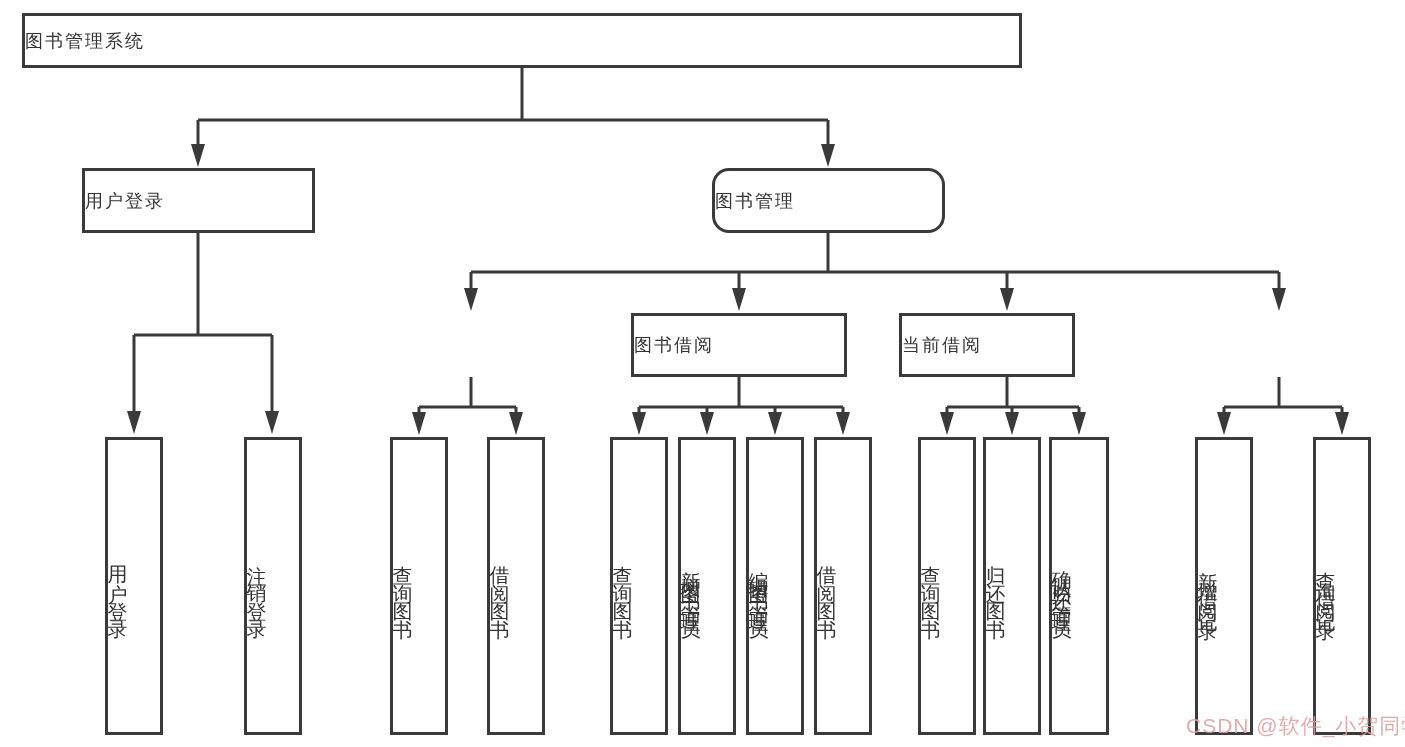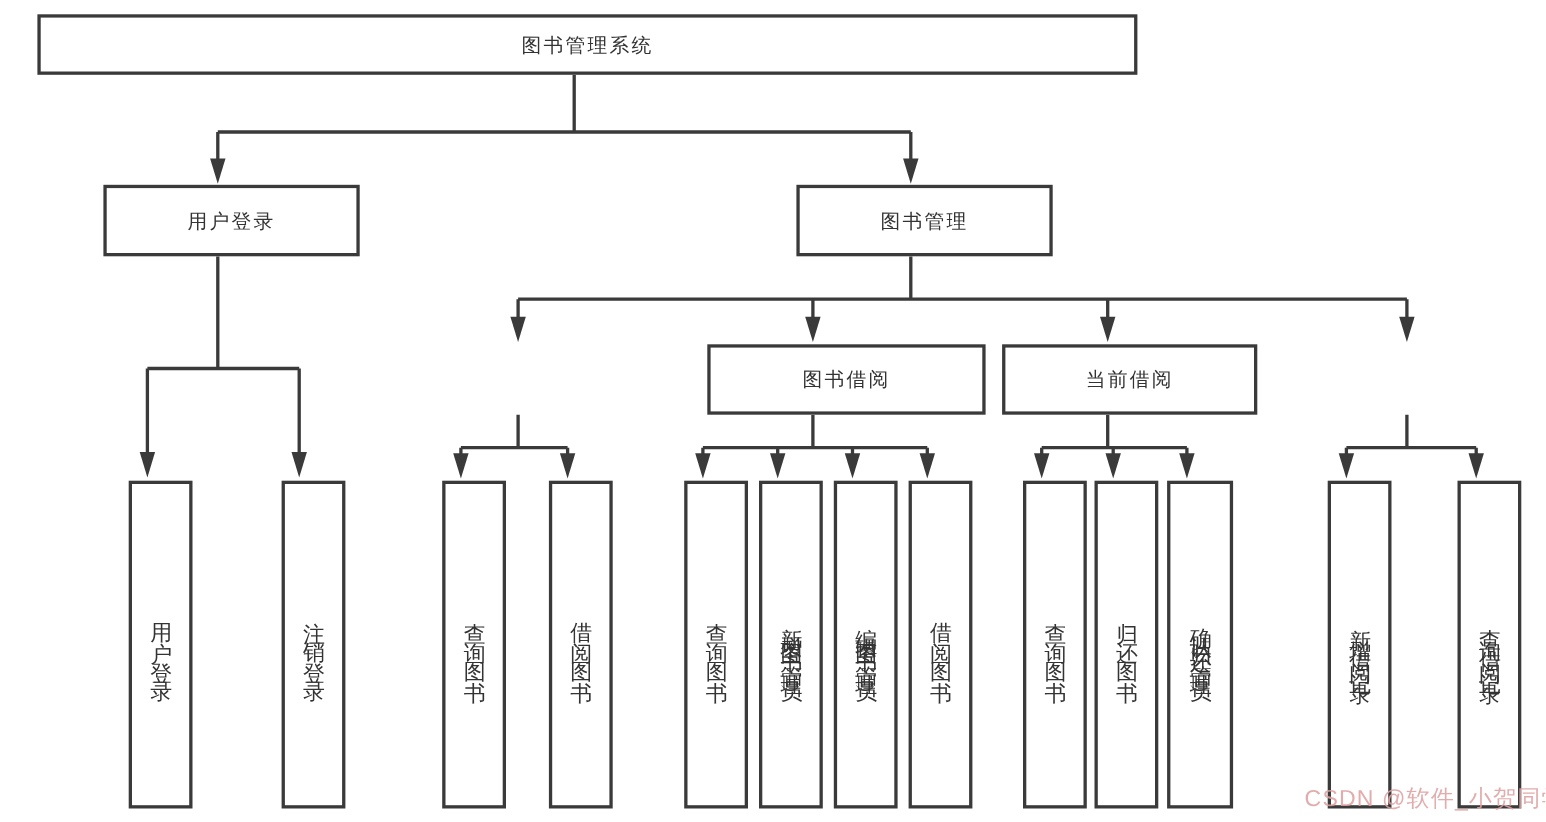--- a/index.html
+++ b/index.html
@@ -4,35 +4,34 @@
 <style>
   html,body { margin:0; padding:0; background:#ffffff; }
   #stage {
     position:relative; width:1405px; height:747px; overflow:hidden;
     background:#ffffff; font-family:"Liberation Sans", sans-serif; color:#333333;
   }
   svg.connectors { position:absolute; left:0; top:0; width:1405px; height:747px; }
   .box {
     position:absolute; box-sizing:border-box;
     border:3px solid #3a3a3a; background:#ffffff;
-    display:flex; align-items:center; justify-content:center;
+    display:flex; align-items:center; justify-content:flex-start;
     color:#333333;
-    margin-left:12px;
   }
   .h-label { font-size:18px; letter-spacing:2px; white-space:nowrap; }
   
   .n-root   { left:22px;  top:13px;  width:1000px; height:55px; }
   
   .n-user   { left:82px;  top:168px; width:233px;  height:65px; }
-  .n-mgmt   { left:712px; top:168px; width:233px;  height:65px; }
+  .n-mgmt   { left:712px; top:168px; width:233px;  height:65px;border-radius:17px; }
   
   .n-l3     { top:313px; height:64px; }
   .n-new    { left:363px;  width:217px; }
-  .n-borrow { left:631px;  width:253px; }
-  .n-cur    { left:899px;  width:232px; }
+  .n-borrow { left:631px;  width:216px; }
+  .n-cur    { left:899px;  width:176px; }
   .n-rec    { left:1171px; width:216px; }
   
   .leaf { top:437px; height:298px; width:58px; }
   .leaf span {
     writing-mode:vertical-rl; text-orientation:mixed;
     font-size:20px; line-height:1; white-space:nowrap;
   }
   .ls-wide  span { letter-spacing:18px; }
   .ls-med   span { letter-spacing:10px; }
   .ls-tight span { letter-spacing:7px;  }

